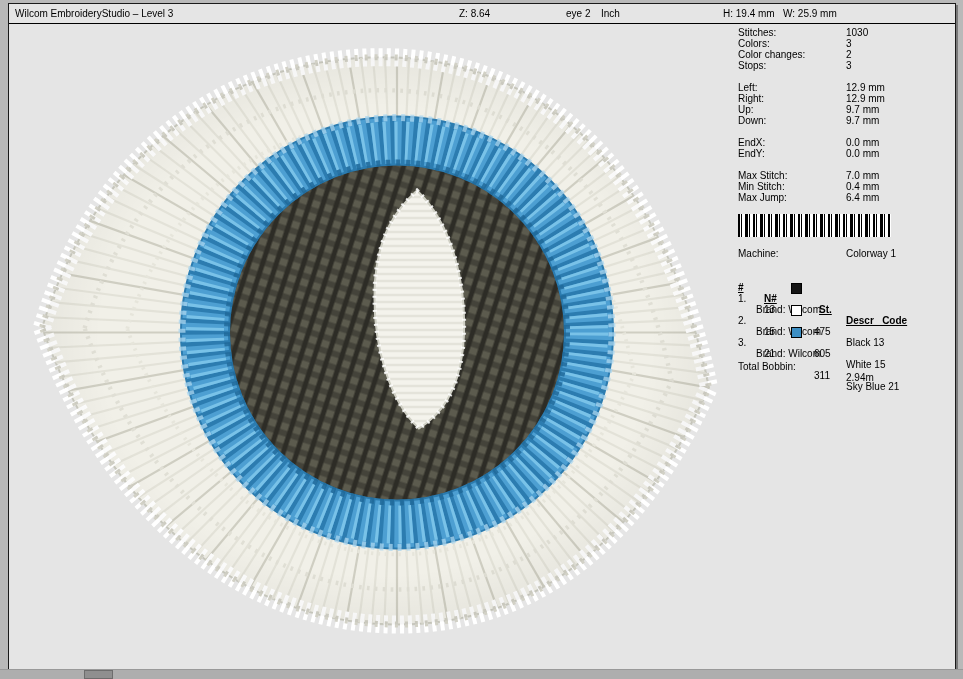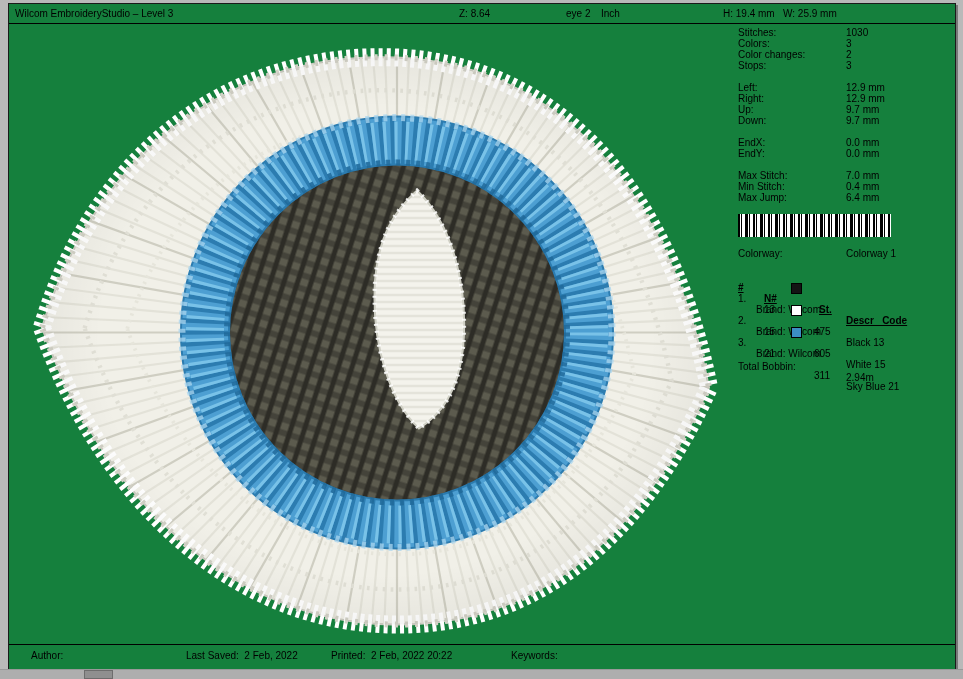--- a/index.html
+++ b/index.html
@@ -2,21 +2,21 @@
 <html><head>
 <meta charset="utf-8">
 <style>
   html,body{margin:0;padding:0;}
   body{
     width:963px;height:679px;overflow:hidden;position:relative;
     background:#b9b9b9;font-family:"Liberation Sans",sans-serif;color:#000;
   }
   .page{
     position:absolute;left:8px;top:3px;width:946px;height:666px;
-    background:#15803d;border:1px solid #1a1a1a;box-shadow:2px 2px 0 rgba(0,0,0,0.35);
+    background:#e5e5e5;border:1px solid #1a1a1a;box-shadow:2px 2px 0 rgba(0,0,0,0.35);
   }
   
   .hdr{position:absolute;left:0;top:0;right:0;height:19px;border-bottom:1px solid #000;font-size:10px;}
   .hdr span{position:absolute;top:4px;white-space:pre;}
   .hdr .t-title{left:6px;}
   .hdr .t-zoom{left:450px;}
   .hdr .t-name{left:557px;}
   .hdr .t-units{left:592px;}
   .hdr .t-dims{left:714px;text-align:center;}
   
@@ -296,21 +296,21 @@
 
     <div class="grp">
       <div class="line"><span class="lbl">Max Stitch:</span><span class="val">7.0 mm</span></div>
       <div class="line"><span class="lbl">Min Stitch:</span><span class="val">0.4 mm</span></div>
       <div class="line"><span class="lbl">Max Jump:</span><span class="val">6.4 mm</span></div>
     </div>
 
     <div class="barcode"></div>
 
     <div class="colorway-block">
-      <div class="line"><span class="lbl">Colorway:</span><span class="val">Colorway 1</span></div>
+      <div class="line"><span class="lbl">Machine:</span><span class="val">Colorway 1</span></div>
     </div>
 
     <div class="tbl">
       <div class="trow thead">
         <span class="c-num">#</span>
         <span class="c-n">N#</span>
         <span class="c-st-h">St.</span>
         <span class="c-desc">Descr _Code</span>
       </div>
 
@@ -347,24 +347,18 @@
         <span class="c-brand">Brand: Wilcom</span>
       </div>
 
       <div class="trow total-line">
         <span class="c-num">Total Bobbin:</span>
         <span class="c-desc">2.94m</span>
       </div>
     </div>
   </div>
 
-  <div class="ftr">
-    <span class="f-author">Author:</span>
-    <span class="f-saved">Last Saved:  2 Feb, 2022</span>
-    <span class="f-printed">Printed:  2 Feb, 2022 20:22</span>
-    <span class="f-keywords">Keywords:</span>
-  </div>
 
 </div>
 
 <div class="scrollstrip">
   <div class="scrollthumb"></div>
 </div>
 
 </body></html>

